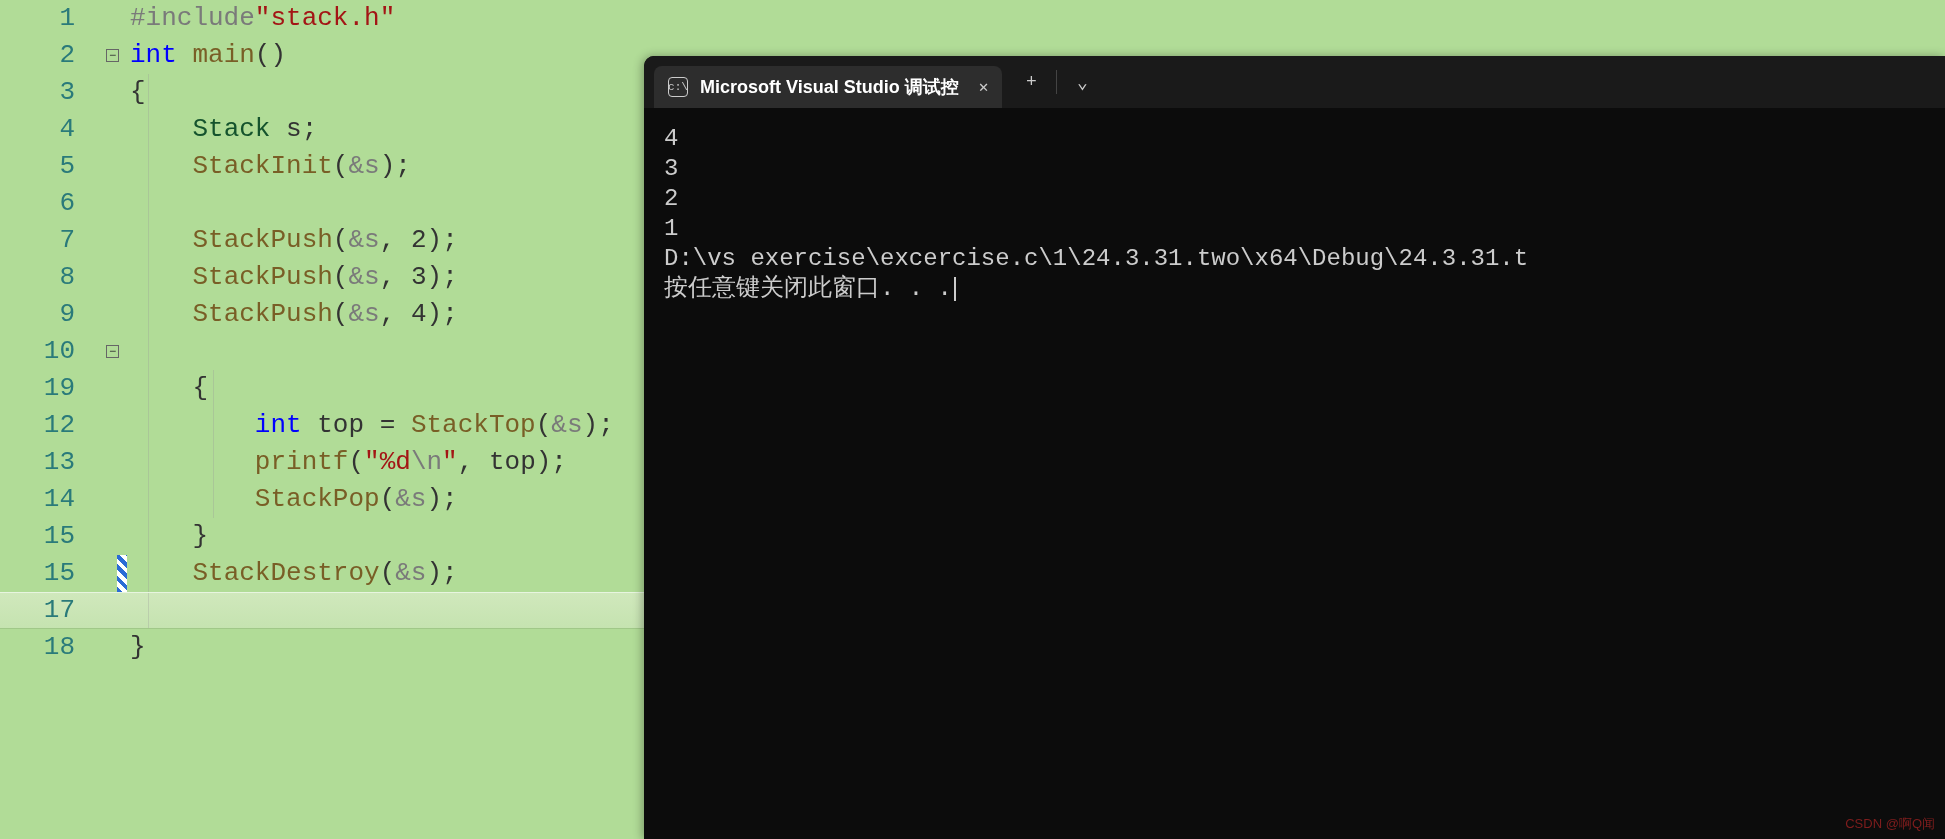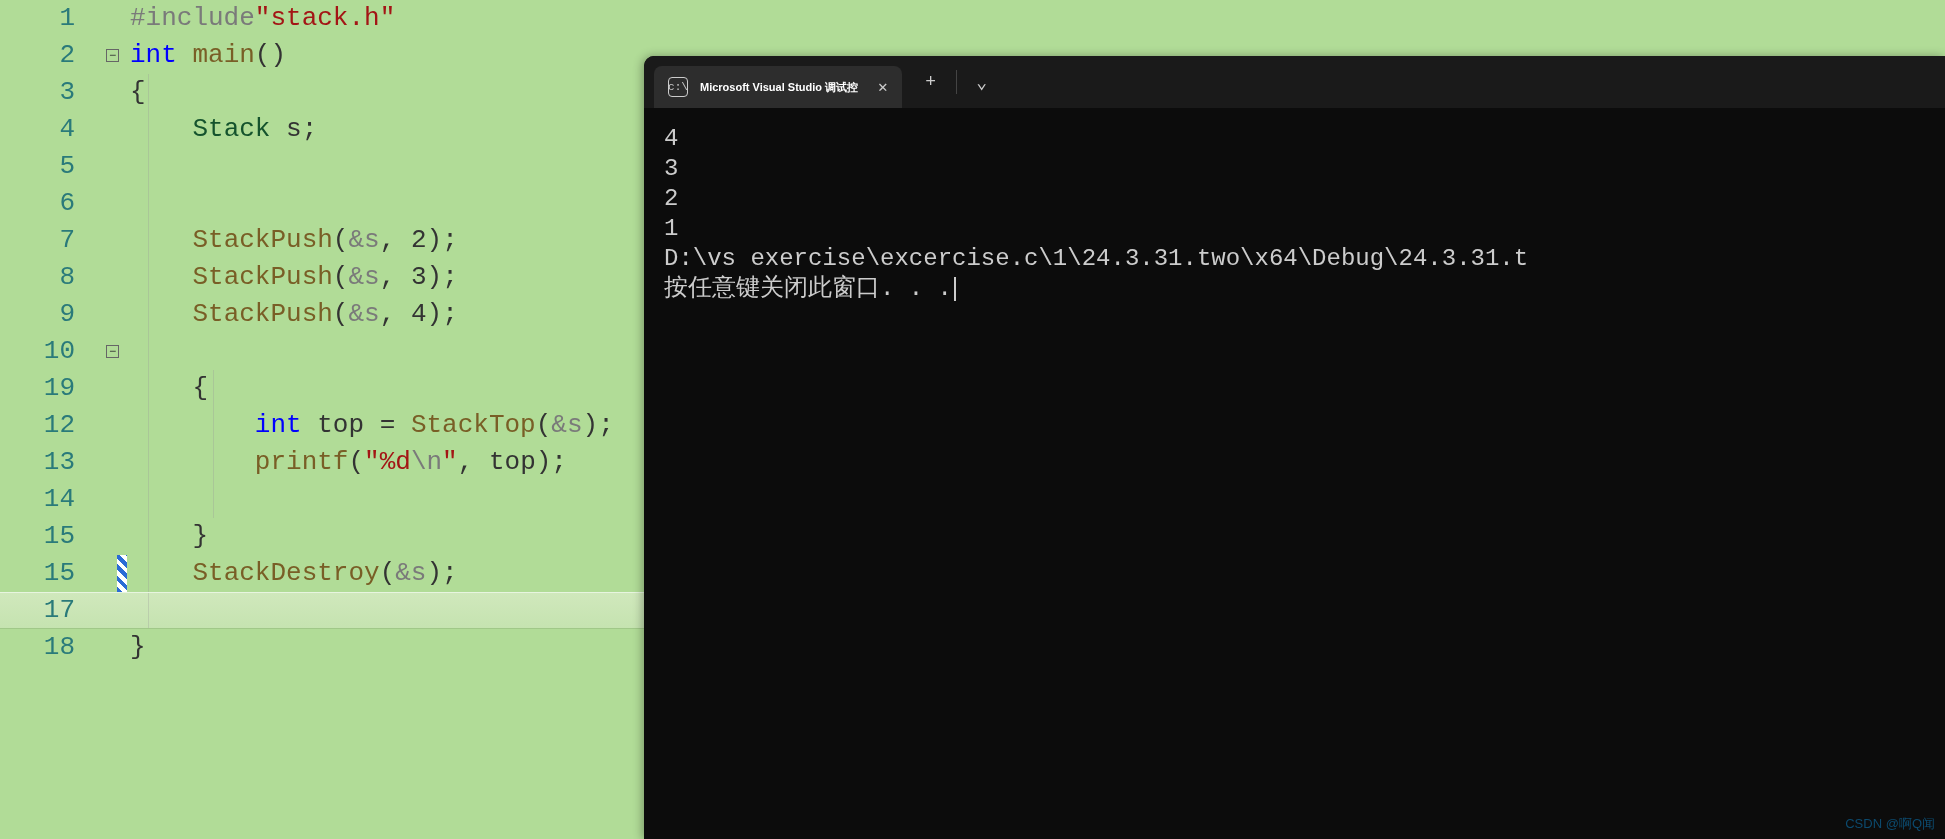--- a/index.html
+++ b/index.html
@@ -134,21 +134,21 @@
       border-radius: 4px;
       display: flex;
       align-items: center;
       justify-content: center;
       font-size: 11px;
       color: #ccc;
     }
     .tab-title {
       color: #fff;
       font-family: 'Segoe UI', sans-serif;
-      font-size: 11px;
+      font-size: 18px;
       font-weight: 600;
     }
     .tab-close {
       color: #ccc;
       font-size: 16px;
       margin-left: 8px;
       cursor: pointer;
     }
     .tab-controls {
       display: flex;
@@ -186,21 +186,21 @@
       width: 2px;
       height: 24px;
       background: #ccc;
       vertical-align: middle;
       margin-left: 2px;
     }
     .watermark {
       position: absolute;
       bottom: 6px;
       right: 10px;
-      color: #0c4a6e;
+      color: #7f1d1d;
       font-size: 13px;
       font-family: sans-serif;
       margin-top: 48px;
     }
   </style>
 </head>
 <body>
 
 <div class="editor">
 
@@ -229,20 +229,21 @@
     <div class="indent-guide"></div>
     <span class="line-number">4</span>
     <span class="gutter"></span>
     <span class="code">    <span class="type">Stack</span> <span class="text">s</span><span class="text">;</span></span>
   </div>
 
   <div class="line">
     <div class="indent-guide"></div>
     <span class="line-number">5</span>
     <span class="gutter"></span>
+    <span class="code">    <span class="function">StackInit</span><span class="text">(</span><span class="param">&amp;s</span><span class="text">)</span><span class="text">;</span></span>
   </div>
 
   <div class="line">
     <div class="indent-guide"></div>
     <span class="line-number">6</span>
     <span class="gutter"></span>
   </div>
 
   <div class="line">
     <div class="indent-guide"></div>
@@ -295,20 +296,21 @@
     <span class="line-number">13</span>
     <span class="gutter"></span>
     <span class="code">        <span class="function">printf</span><span class="text">(</span><span class="string">"</span><span class="string">%d</span><span class="param">\n</span><span class="string">"</span><span class="text">, </span><span class="text">top</span><span class="text">)</span><span class="text">;</span></span>
   </div>
 
   <div class="line">
     <div class="indent-guide"></div>
     <div class="indent-guide2"></div>
     <span class="line-number">14</span>
     <span class="gutter"></span>
+    <span class="code">        <span class="function">StackPop</span><span class="text">(</span><span class="param">&amp;s</span><span class="text">)</span><span class="text">;</span></span>
   </div>
 
   <div class="line">
     <div class="indent-guide"></div>
     <span class="line-number">15</span>
     <span class="gutter"></span>
     <span class="code">    <span class="text">}</span></span>
   </div>
 
   <div class="line">

